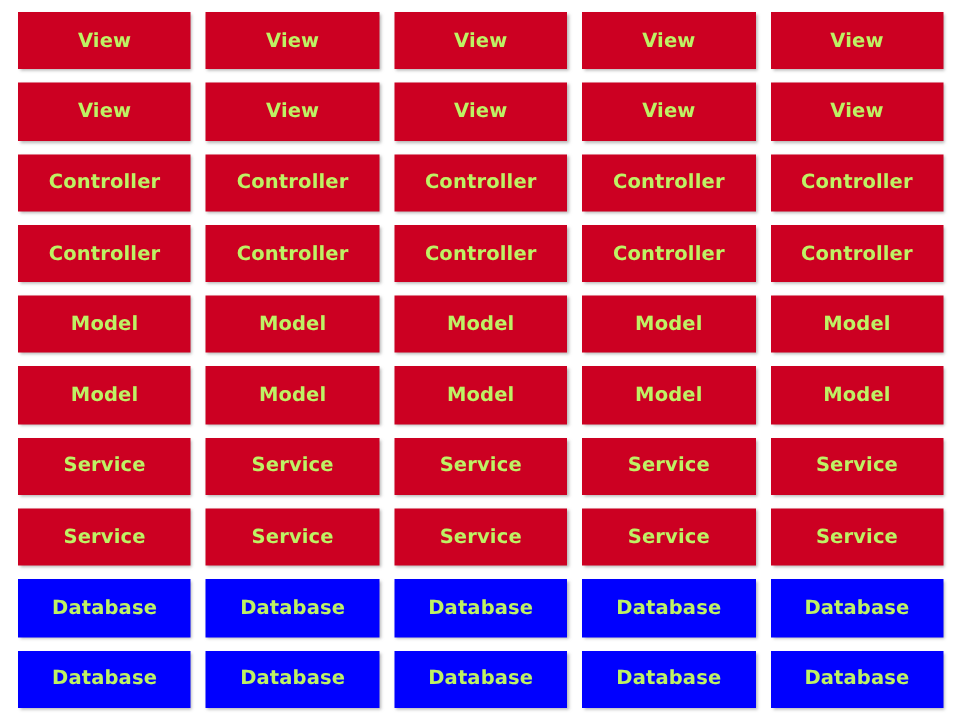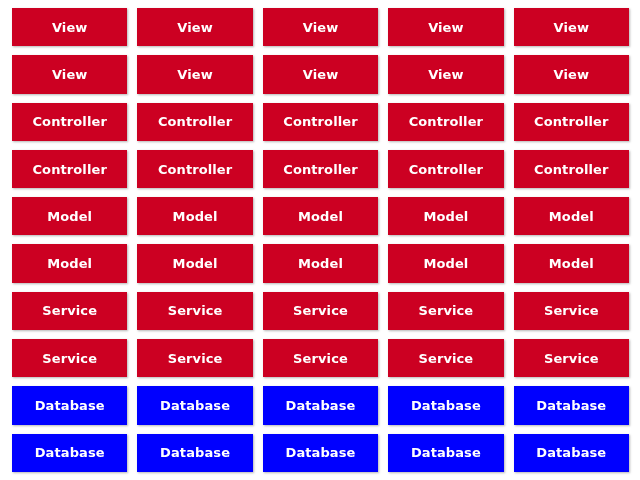--- a/index.html
+++ b/index.html
@@ -25,21 +25,21 @@
     column-gap: 10px;
     row-gap: 9px;
     background: #ffffff;
   }
 
   .node {
     display: flex;
     align-items: center;
     justify-content: center;
     text-align: center;
-    color: #ffffff;
+    color: #bef264;
     font-size: 13px;
     font-weight: bold;
     letter-spacing: 0.1px;
     line-height: 1;
     border-radius: 0;
     box-shadow: 1px 1px 2px rgba(120,120,120,0.55);
     overflow: hidden;
     white-space: nowrap;
     user-select: none;
   }

